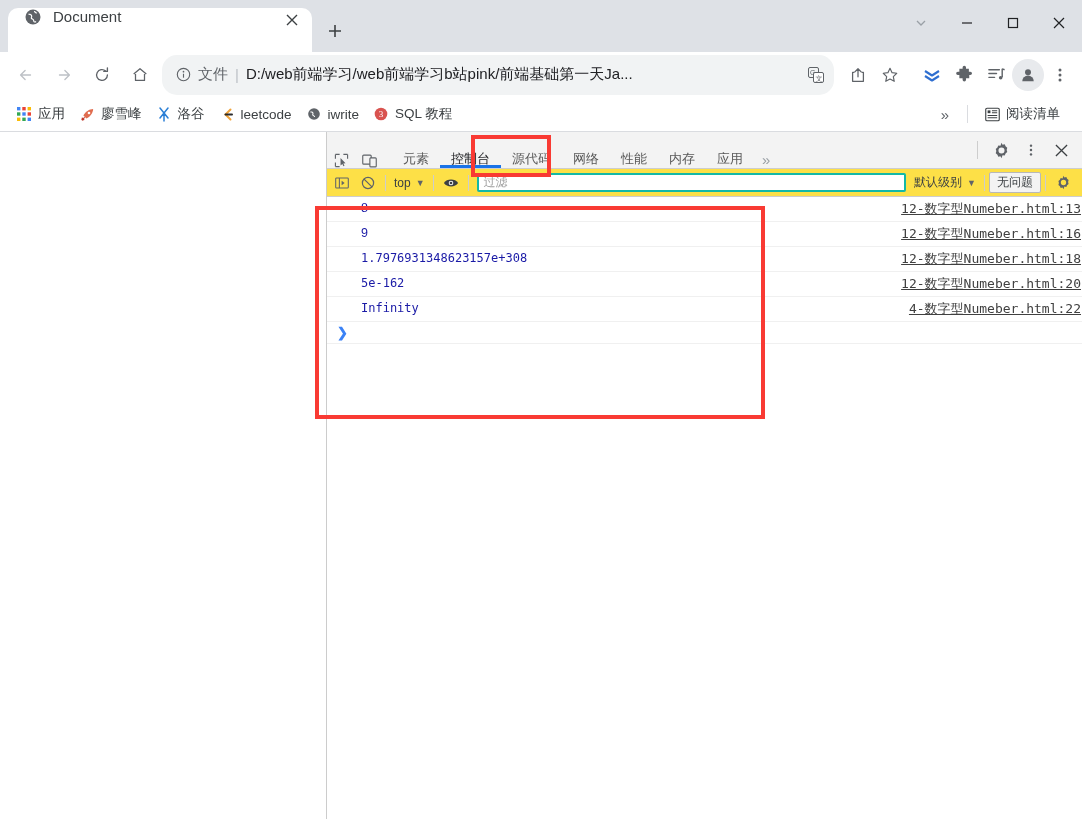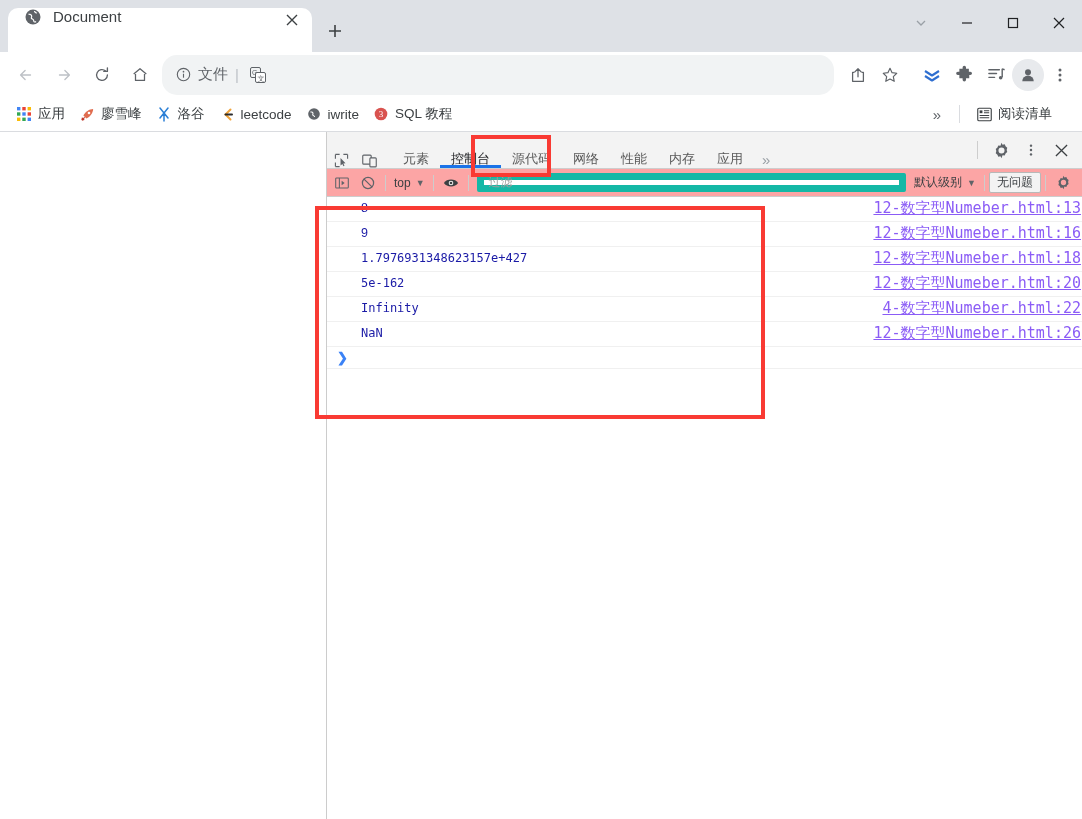--- a/index.html
+++ b/index.html
@@ -119,32 +119,32 @@
   .dt-tab.active { color: #202124; }
   .dt-tab.active::after {
     content: ""; position: absolute; left: 0; right: 0; bottom: 0; height: 3px;
     background: #1a73e8;
   }
   .dt-more { padding: 0 8px; display:flex; align-items:center; color:#9aa0a6; font-size: 15px; flex:0 0 auto;}
   .dt-right { margin-left: auto; display: flex; align-items: center; flex: 0 0 auto; }
   .dt-rbtn { width: 30px; height: 36px; display: flex; align-items: center; justify-content: center; }
 
   .dt-filterbar {
-    height: 27px; background: #fca5a5; border-bottom: 1px solid #cdcdcd;
+    height: 27px; background: #fde047; border-bottom: 1px solid #cdcdcd;
     display: flex; align-items: center; flex: 0 0 auto; padding: 0 2px;
   }
   .fb-btn { width: 26px; height: 24px; display: flex; align-items: center; justify-content: center; flex:0 0 auto;}
   .fb-sep { width: 1px; height: 16px; background: #cdcdcd; margin: 0 4px; flex: 0 0 auto; }
   .fb-ctx {
     display: flex; align-items: center; font-size: 12px; color: #3c4043;
     padding: 0 4px; flex: 0 0 auto; font-family: "Liberation Sans", sans-serif;
   }
   .fb-filter {
     flex: 1 1 auto; min-width: 0; height: 19px; background: #ffffff;
-    border: 7px solid #14b8a6; border-radius: 2px; margin: 0 4px;
+    border: 2px solid #14b8a6; border-radius: 2px; margin: 0 4px;
     display: flex; align-items: center; padding: 0 5px; box-sizing: border-box;
   }
   .fb-filter-text { font-size: 12px; color: #9e9e9e; font-family: "Liberation Sans", sans-serif; }
   .fb-level {
     display: flex; align-items: center; font-size: 12px; color: #3c4043;
     padding: 0 4px; flex: 0 0 auto; font-family: "Liberation Sans", sans-serif;
   }
   .fb-issues {
     font-size: 12px; color: #3c4043; border: 1px solid #b8b8b8; border-radius: 2px;
     padding: 1px 7px; background: #f3f3f3; flex: 0 0 auto;
@@ -160,21 +160,21 @@
     display: flex; align-items: flex-start; border-bottom: 1px solid #f0f0f0;
     min-height: 25px; box-sizing: border-box; padding: 3px 0 2px 0;
   }
   .cmsg-text {
     flex: 1 1 auto; padding-left: 34px; font-size: 12px;
     color: #1a1aa6; font-family: "DejaVu Sans Mono", monospace;
     white-space: pre; min-width: 0; line-height: 17px;
   }
   .cmsg-text.plain { font-family: "Liberation Sans", sans-serif; font-size: 12.5px;}
   .cmsg-src {
-    flex: 0 0 auto; padding-right: 1px; font-size: 15px; color: #8b5cf6;
+    flex: 0 0 auto; padding-right: 1px; font-size: 13px; color: #404040;
     text-decoration: underline; font-family: "DejaVu Sans Mono", monospace;
     line-height: 17px; white-space: nowrap; padding-left: 10px;
   }
   .cprompt {
     display: flex; align-items: center; height: 21px; padding-left: 10px;
     border-bottom: 1px solid #f0f0f0;
   }
   .cprompt-arrow { color: #3b82f6; font-size: 13px; font-weight: bold; line-height: 1; }
 
   
@@ -265,20 +265,21 @@
     <div class="omnibox">
       <span class="omni-info">
         <svg width="15" height="15" viewBox="0 0 16 16">
           <circle cx="8" cy="8" r="6.6" stroke="#5f6368" stroke-width="1.2" fill="none"></circle>
           <circle cx="8" cy="5" r="0.9" fill="#5f6368"></circle>
           <path d="M8 7.2 V11.4" stroke="#5f6368" stroke-width="1.2"></path>
         </svg>
       </span>
       <span class="omni-scheme">文件</span>
       <span class="omni-sep">|</span>
+      <span class="omni-url">D:/web前端学习/web前端学习b站pink/前端基础第一天Ja...</span>
       <span class="omni-right">
         <span class="tb-icon" style="width:24px;height:24px">
           <svg width="16" height="16" viewBox="0 0 16 16">
             <rect x="0.5" y="0.5" width="10" height="10" rx="1.5" stroke="#5f6368" stroke-width="1" fill="none"></rect>
             <text x="2" y="8" font-size="7" fill="#5f6368" font-family="Liberation Sans">G</text>
             <rect x="5.5" y="5.5" width="10" height="10" rx="1.5" stroke="#5f6368" stroke-width="1" fill="#ffffff"></rect>
             <text x="7.5" y="13.5" font-size="7" fill="#5f6368" font-family="Liberation Sans">文</text>
           </svg>
         </span>
       </span>
@@ -398,21 +399,21 @@
           <circle cx="7" cy="7" r="6.3" fill="#d9534f"></circle>
           <text x="7" y="10.4" font-size="9" fill="#ffffff" text-anchor="middle" font-family="Liberation Serif">3</text>
         </svg>
       </span>
       <span class="bm-label">SQL 教程</span>
     </div>
 
     <div class="bm-overflow">
       <span style="font-size:15px;color:#5f6368;padding:0 8px">»</span>
       <span class="bm-divider"></span>
-      <div class="bm" style="margin-right:24px">
+      <div class="bm" style="margin-right:16px">
         <span class="bm-ico">
           <svg width="15" height="15" viewBox="0 0 16 16">
             <rect x="0.8" y="1.3" width="14.4" height="13.4" rx="1.4" stroke="#3c4043" stroke-width="1.2" fill="none"></rect>
             <rect x="2.8" y="3.6" width="3" height="3" fill="#3c4043"></rect>
             <path d="M7.4 4 H13 M7.4 6.2 H13 M2.8 9 H13 M2.8 11.4 H13" stroke="#3c4043" stroke-width="1.1"></path>
           </svg>
         </span>
         <span class="bm-label">阅读清单</span>
       </div>
     </div>
@@ -530,35 +531,31 @@
     <div class="console">
       <div class="cmsg">
         <div class="cmsg-text plain">8</div>
         <div class="cmsg-src">12-数字型Numeber.html:13</div>
       </div>
       <div class="cmsg">
         <div class="cmsg-text plain">9</div>
         <div class="cmsg-src">12-数字型Numeber.html:16</div>
       </div>
       <div class="cmsg">
-        <div class="cmsg-text">1.7976931348623157e+427</div>
+        <div class="cmsg-text">1.7976931348623157e+308</div>
         <div class="cmsg-src">12-数字型Numeber.html:18</div>
       </div>
       <div class="cmsg">
         <div class="cmsg-text">5e-162</div>
         <div class="cmsg-src">12-数字型Numeber.html:20</div>
       </div>
       <div class="cmsg">
         <div class="cmsg-text">Infinity</div>
         <div class="cmsg-src">4-数字型Numeber.html:22</div>
       </div>
-      <div class="cmsg">
-        <div class="cmsg-text">NaN</div>
-        <div class="cmsg-src">12-数字型Numeber.html:26</div>
-      </div>
       <div class="cprompt">
         <span class="cprompt-arrow">❯</span>
       </div>
     </div>
   </div>
 
   <div class="redbox" id="redbox-console"></div>
   <div class="redbox" id="redbox-tab"></div>
 
 </div>

